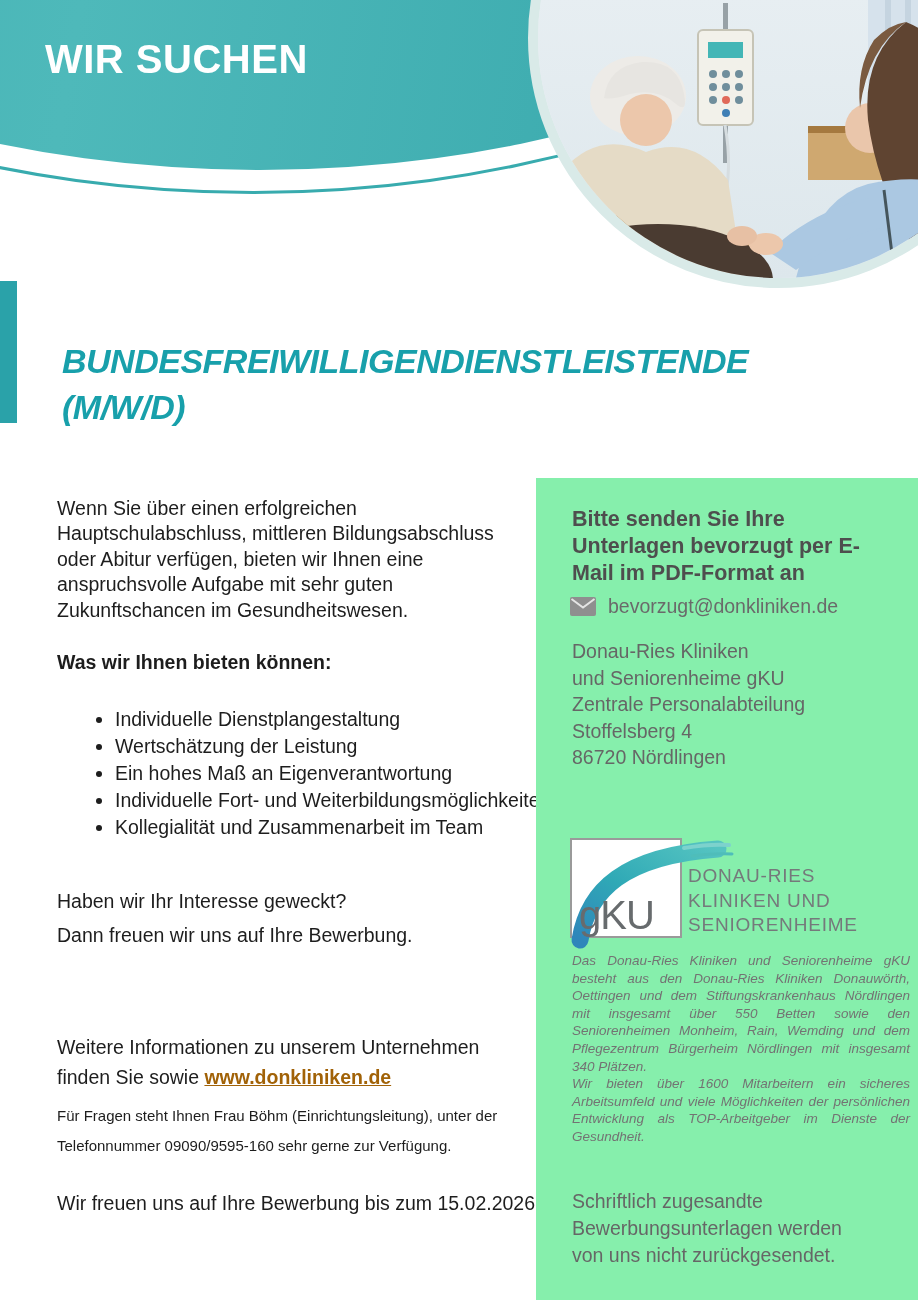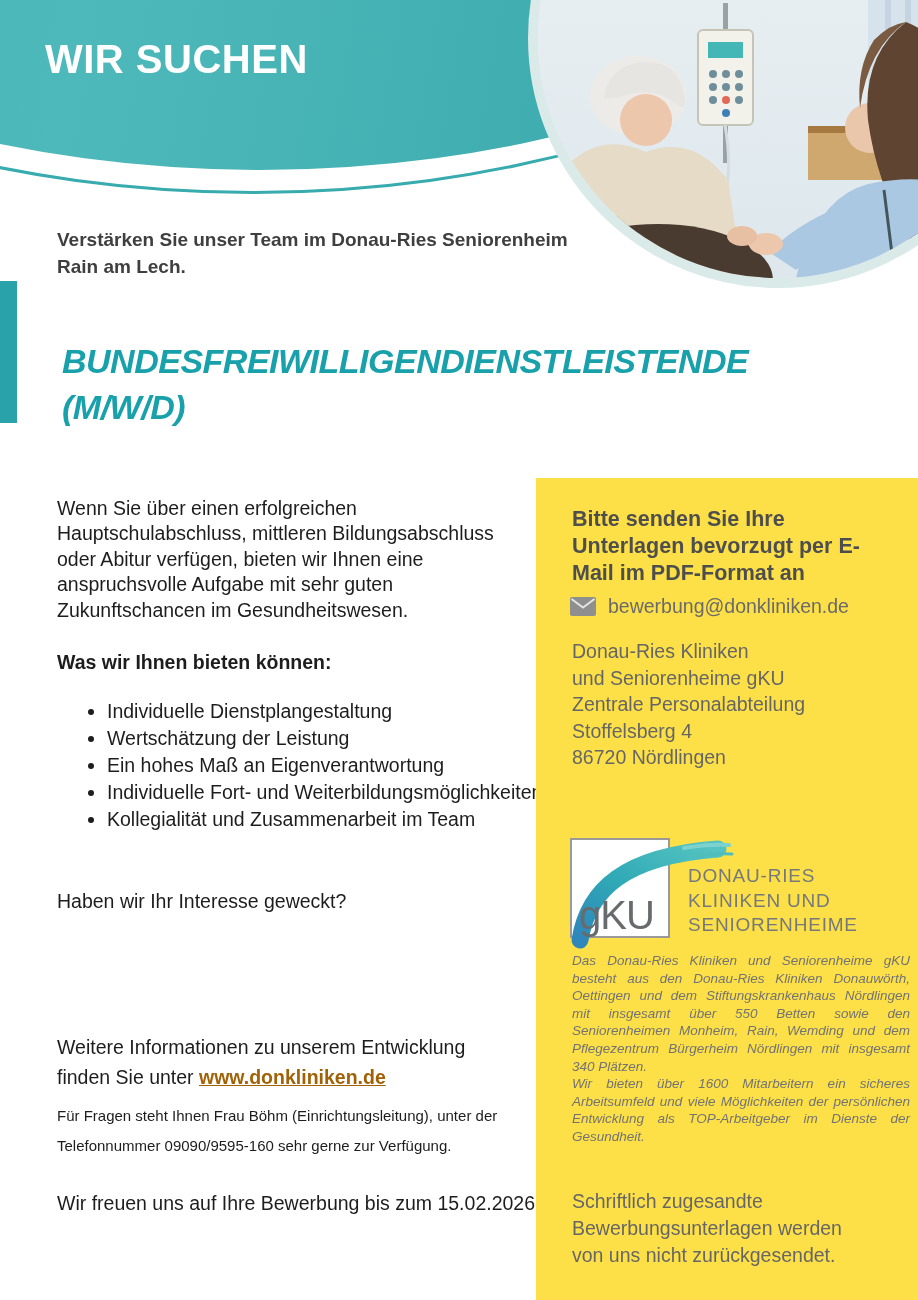--- a/index.html
+++ b/index.html
@@ -22,38 +22,38 @@
 
   
   .subtitle{position:absolute;left:57px;top:226px;width:530px;font-size:19px;font-weight:bold;
             color:#3f3f3f;line-height:27px;z-index:4;}
   .accent-bar{position:absolute;left:0;top:281px;width:17px;height:142px;background:#2aa2a9;}
   .job-title{position:absolute;left:62px;top:338px;margin:0;font-size:34px;font-weight:bold;
              color:#18a0ab;line-height:46px;letter-spacing:-0.5px;font-style:italic;}
   .job-title span{display:block;}
   .intro{position:absolute;left:57px;top:476px;width:462px;font-size:19.5px;line-height:25.5px;color:#1d1d1d;}
   .benefits-heading{position:absolute;left:57px;top:651px;font-size:19.5px;font-weight:bold;color:#1d1d1d;}
-  ul.benefits{position:absolute;left:57px;top:686px;width:470px;margin:4px;padding:8px 0 0 46px;
+  ul.benefits{position:absolute;left:57px;top:686px;width:470px;margin:12px;padding:8px 0 0 46px;
               font-size:19.5px;line-height:27px;color:#1d1d1d;}
   .interest{position:absolute;left:57px;top:884px;font-size:19.5px;line-height:34px;color:#1d1d1d;}
   .info{position:absolute;left:57px;top:1012px;width:462px;font-size:19.5px;line-height:30px;color:#1d1d1d;}
   .info a{color:#a16207;font-weight:bold;text-decoration:underline;}
   .contact{position:absolute;left:57px;top:1086px;width:462px;font-size:15px;line-height:30px;color:#1d1d1d;}
   .deadline{position:absolute;left:57px;top:1192px;width:480px;font-size:19.5px;color:#1d1d1d;}
 
   
-  .sidebar{position:absolute;left:536px;top:478px;width:382px;height:822px;background:#fde047;}
+  .sidebar{position:absolute;left:536px;top:478px;width:382px;height:822px;background:#86efac;}
   .sb-heading{position:absolute;left:36px;top:28px;width:292px;font-size:21.5px;font-weight:bold;
               color:#4e4e4e;line-height:27px;}
   .email-row{position:absolute;left:34px;top:117px;display:flex;align-items:center;gap:12px;}
   .email-row a{font-size:19.5px;color:#6a6a6a;text-decoration:none;}
   .address{position:absolute;left:36px;top:160px;font-size:19.5px;line-height:26.5px;color:#666666;}
   .address span{display:block;}
 
-  .logo-box{position:absolute;left:34px;top:360px;width:100px;height:100px;background:#ffffff;
+  .logo-box{position:absolute;left:34px;top:360px;width:112px;height:100px;background:#ffffff;
             border:2px solid #9a9a9a;box-sizing:border-box;}
   .logo-acronym{position:absolute;left:7px;bottom:-2px;font-size:40px;color:#676b6d;letter-spacing:-1px;}
   .logo-swoosh{position:absolute;left:-6px;top:-12px;overflow:visible;}
   .logo-wordmark{position:absolute;left:152px;top:386px;font-size:19px;line-height:24.5px;
                  color:#75797b;letter-spacing:0.8px;}
   .logo-wordmark span{display:block;}
 
   .about{position:absolute;left:36px;top:474px;width:338px;font-size:13.5px;line-height:17.6px;
          color:#737373;text-align:justify;}
   .about p{margin:0;font-style:italic;}
@@ -116,21 +116,20 @@
       <path d="M368 224 Q 330 250 322 310 Q 318 270 336 242 Q 352 226 368 224 Z" fill="#7a5a40"></path>
       <path d="M258 480 Q 278 400 330 386 Q 420 368 462 420 L 480 480 Z" fill="#abc8e2"></path>
       <path d="M330 400 Q 288 410 252 436 Q 238 446 234 456 L 258 472 Q 300 440 342 430 Z" fill="#abc8e2"></path>
       <path d="M346 392 L 354 456" stroke="#45555c" stroke-width="3" fill="none"></path>
 
       <ellipse cx="228" cy="446" rx="17" ry="11" fill="#ecc7ab"></ellipse>
       <ellipse cx="204" cy="438" rx="15" ry="10" fill="#e7c0a4"></ellipse>
     </svg>
   </div>
 
-  <div class="subtitle">Verstärken Sie unser Team im Donau-Ries Seniorenheim Rain am Lech.</div>
 
   <div class="accent-bar"></div>
 
   <h1 class="job-title">
     <span>BUNDESFREIWILLIGENDIENSTLEISTENDE</span>
     <span>(M/W/D)</span>
   </h1>
 
   <p class="intro">Wenn Sie über einen erfolgreichen Hauptschulabschluss, mittleren Bildungsabschluss oder Abitur verfügen, bieten wir Ihnen eine anspruchsvolle Aufgabe mit sehr guten Zukunftschancen im Gesundheitswesen.</p>
 
@@ -138,38 +137,39 @@
   <ul class="benefits">
       <li>Individuelle Dienstplangestaltung</li>
       <li>Wertschätzung der Leistung</li>
       <li>Ein hohes Maß an Eigenverantwortung</li>
       <li>Individuelle Fort- und Weiterbildungsmöglichkeiten</li>
       <li>Kollegialität und Zusammenarbeit im Team</li>
     </ul>
 
   <div class="interest">
     <div>Haben wir Ihr Interesse geweckt?</div>
+    <div>Dann freuen wir uns auf Ihre Bewerbung.</div>
   </div>
 
-  <p class="info"><span>Weitere Informationen zu unserem Entwicklung finden Sie unter </span><a href="#">www.donkliniken.de</a></p>
+  <p class="info"><span>Weitere Informationen zu unserem Unternehmen finden Sie sowie </span><a href="#">www.donkliniken.de</a></p>
 
   <p class="contact">Für Fragen steht Ihnen Frau Böhm (Einrichtungsleitung), unter der Telefonnummer 09090/9595-160 sehr gerne zur Verfügung.</p>
 
   <div class="deadline">Wir freuen uns auf Ihre Bewerbung bis zum 15.02.2026</div>
 
   <aside class="sidebar">
 
     <div class="sb-heading">Bitte senden Sie Ihre Unterlagen bevorzugt per E-Mail im PDF-Format an</div>
 
     <div class="email-row">
       <svg width="26" height="19">
         <rect width="26" height="19" rx="2" fill="#8f8f8f"></rect>
         <path d="M1.5 2 L13 10.5 L24.5 2" stroke="#e4e4e4" stroke-width="2" fill="none"></path>
       </svg>
-      <a href="#">bewerbung@donkliniken.de</a>
+      <a href="#">bevorzugt@donkliniken.de</a>
     </div>
 
     <div class="address">
       <span>Donau-Ries Kliniken</span>
       <span>und Seniorenheime gKU</span>
       <span>Zentrale Personalabteilung</span>
       <span>Stoffelsberg 4</span>
       <span>86720 Nördlingen</span>
     </div>
 

